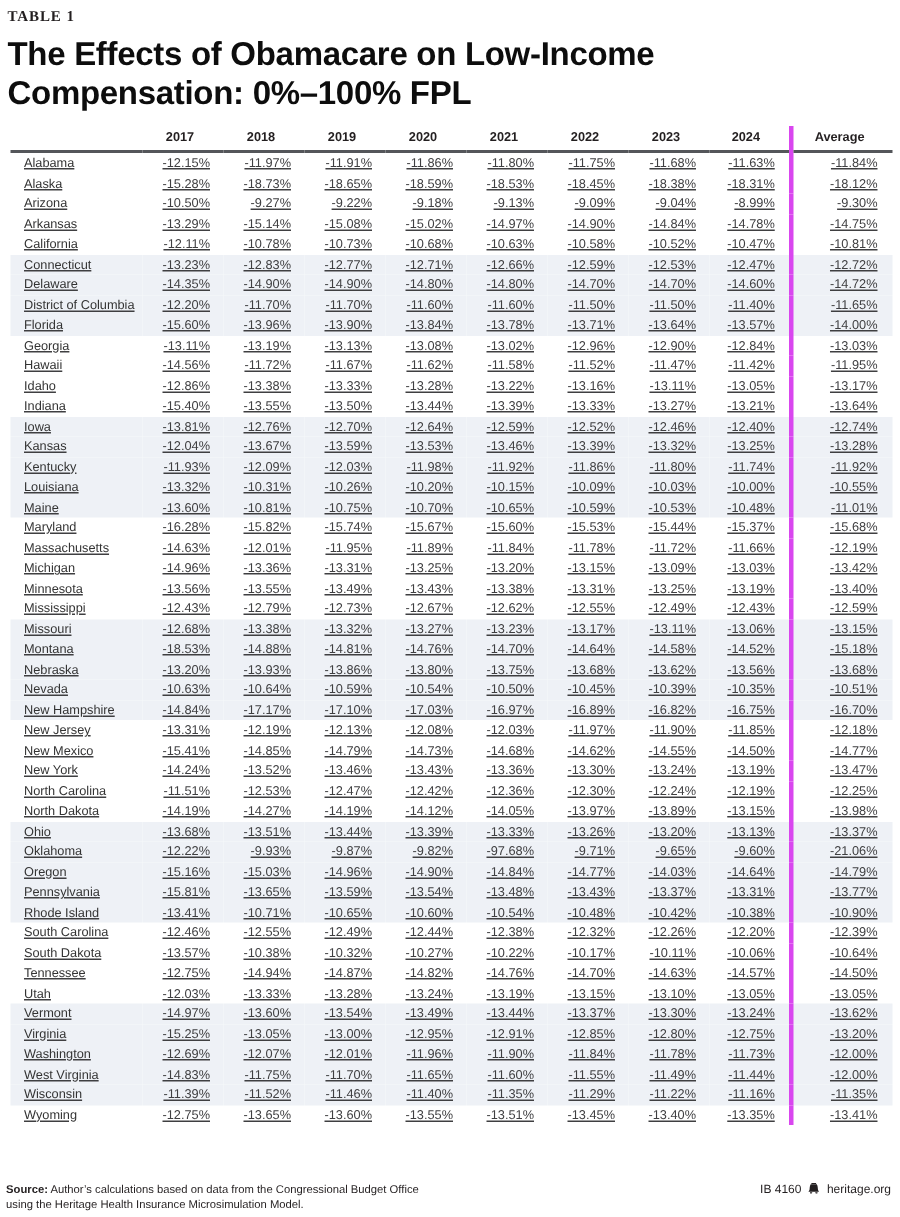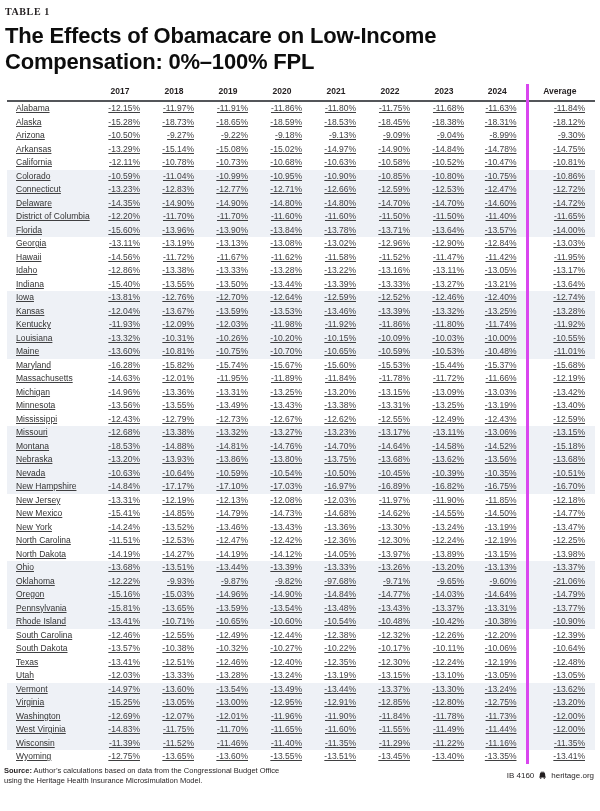--- a/index.html
+++ b/index.html
@@ -65,24 +65,24 @@
     text-align: right;
     color: #3f3f41;
     padding: 0 9px 0 0;
     line-height: 13.5px;
     white-space: nowrap;
   }
   .avg-col { border-left: 3px solid #d946ef; }
   tbody td.avg-col { padding-right: 10px; }
   .footer {
     position: absolute;
-    left: 4px; right: 6px; bottom: 26px;
+    left: 4px; right: 6px; bottom: 4px;
     display: flex;
     justify-content: space-between;
-    align-items: center;
+    align-items: flex-start;
   }
   .source {
     font-size: 7.5px;
     line-height: 9.5px;
     color: #231f20;
     max-width: 350px;
   }
   .source .bold { font-weight: bold; }
   .brand {
     display: flex;
@@ -183,32 +183,20 @@
           <td>-10.78%</td>
           <td>-10.73%</td>
           <td>-10.68%</td>
           <td>-10.63%</td>
           <td>-10.58%</td>
           <td>-10.52%</td>
           <td>-10.47%</td>
           <td class="avg-col">-10.81%</td>
         </tr>
         <tr class="band">
-          <th class="state">Colorado</th>
-          <td>-10.59%</td>
-          <td>-11.04%</td>
-          <td>-10.99%</td>
-          <td>-10.95%</td>
-          <td>-10.90%</td>
-          <td>-10.85%</td>
-          <td>-10.80%</td>
-          <td>-10.75%</td>
-          <td class="avg-col">-10.86%</td>
-        </tr>
-        <tr class="band">
           <th class="state">Connecticut</th>
           <td>-13.23%</td>
           <td>-12.83%</td>
           <td>-12.77%</td>
           <td>-12.71%</td>
           <td>-12.66%</td>
           <td>-12.59%</td>
           <td>-12.53%</td>
           <td>-12.47%</td>
           <td class="avg-col">-12.72%</td>
@@ -615,30 +603,30 @@
           <td>-10.38%</td>
           <td>-10.32%</td>
           <td>-10.27%</td>
           <td>-10.22%</td>
           <td>-10.17%</td>
           <td>-10.11%</td>
           <td>-10.06%</td>
           <td class="avg-col">-10.64%</td>
         </tr>
         <tr>
-          <th class="state">Texas</th>
-          <td>-13.41%</td>
-          <td>-12.51%</td>
-          <td>-12.46%</td>
-          <td>-12.40%</td>
-          <td>-12.35%</td>
-          <td>-12.30%</td>
-          <td>-12.24%</td>
-          <td>-12.19%</td>
-          <td class="avg-col">-12.48%</td>
+          <th class="state">Tennessee</th>
+          <td>-12.75%</td>
+          <td>-14.94%</td>
+          <td>-14.87%</td>
+          <td>-14.82%</td>
+          <td>-14.76%</td>
+          <td>-14.70%</td>
+          <td>-14.63%</td>
+          <td>-14.57%</td>
+          <td class="avg-col">-14.50%</td>
         </tr>
         <tr>
           <th class="state">Utah</th>
           <td>-12.03%</td>
           <td>-13.33%</td>
           <td>-13.28%</td>
           <td>-13.24%</td>
           <td>-13.19%</td>
           <td>-13.15%</td>
           <td>-13.10%</td>

